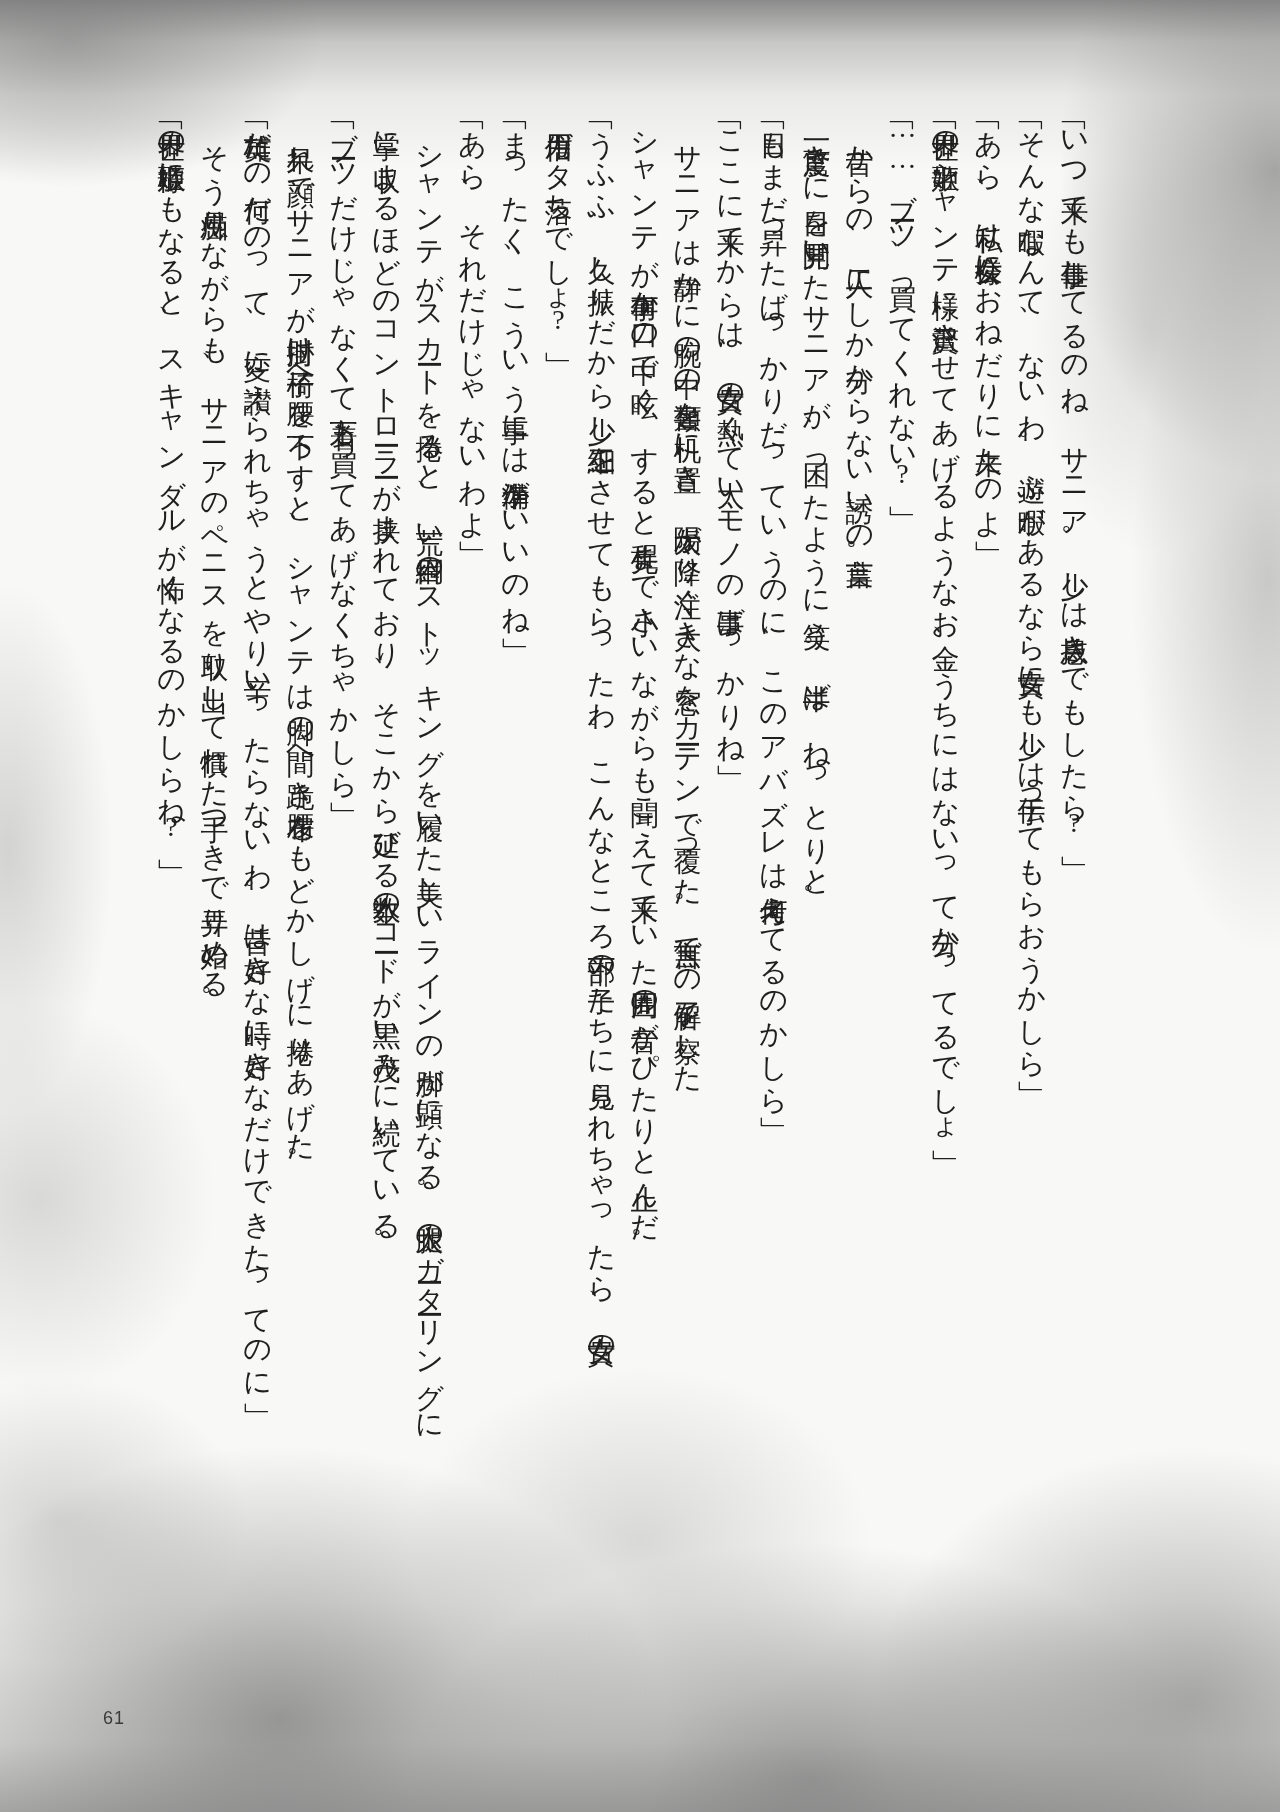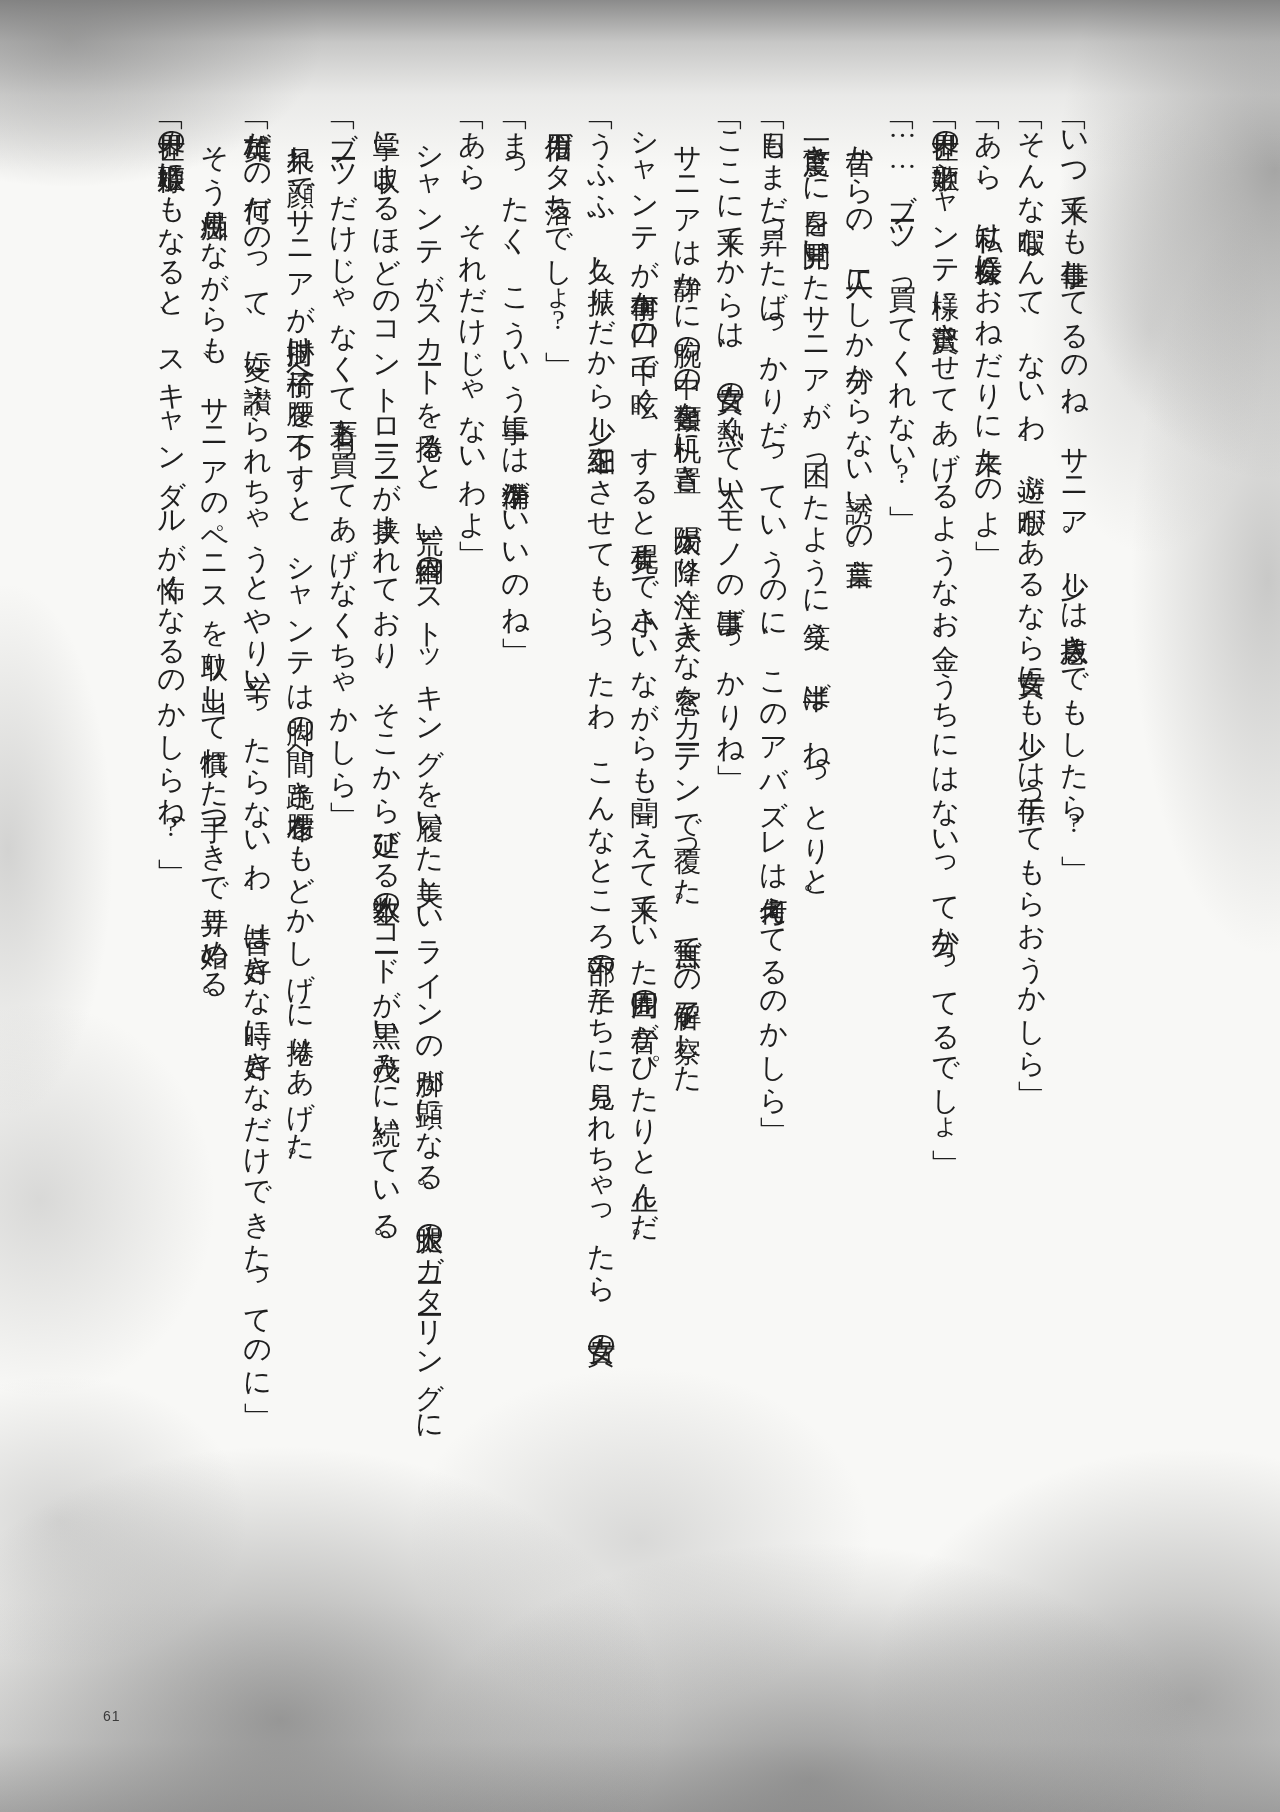--- a/index.html
+++ b/index.html
@@ -51,21 +51,21 @@
     padding: 0;
     white-space: pre-line;
   }
   .text-block p.indent { text-indent: 0.5em; }
   .page-number {
     position: absolute;
     left: 103px;
     top: 1708px;
     z-index: 1;
     font-family: "Liberation Sans", "DejaVu Sans", sans-serif;
-    font-size: 14px;
+    font-size: 18px;
     color: #3b3b3b;
     letter-spacing: 1px;
   }
 </style>
 </head>
 <body>
 
 <div class="smoke"></div>
 
 <main class="text-block">

